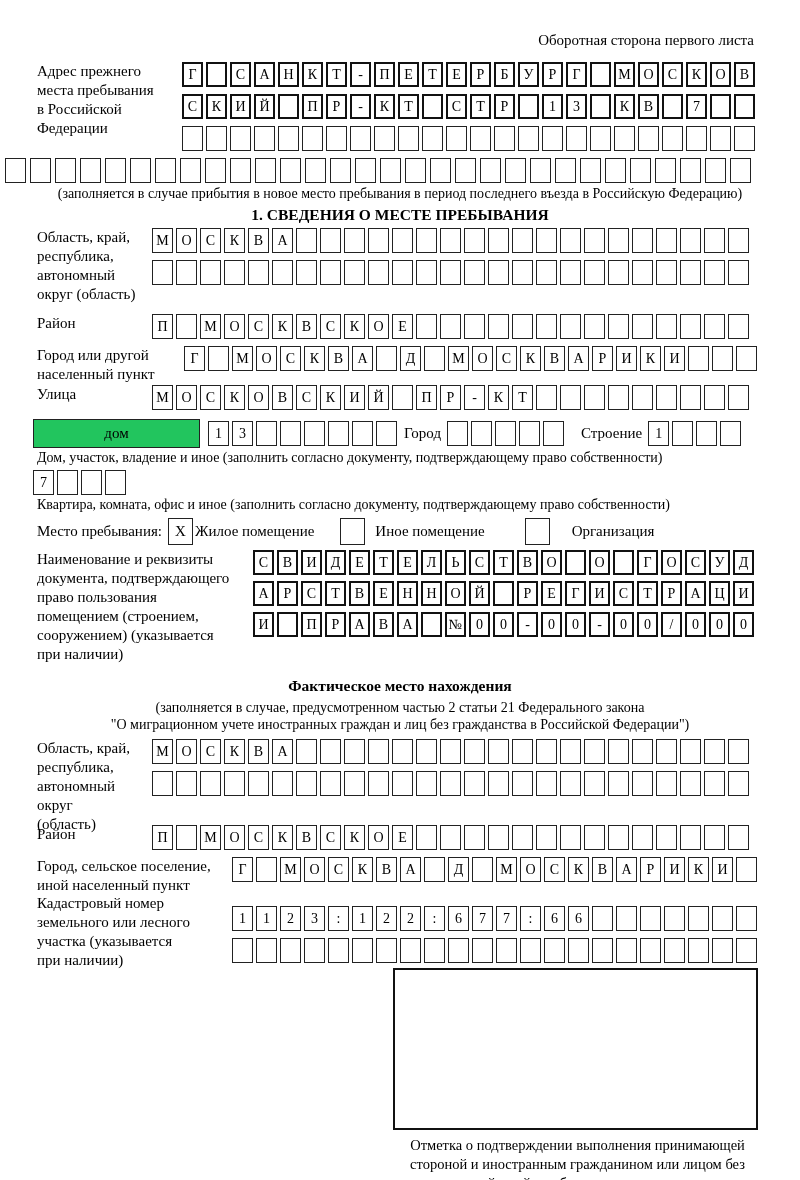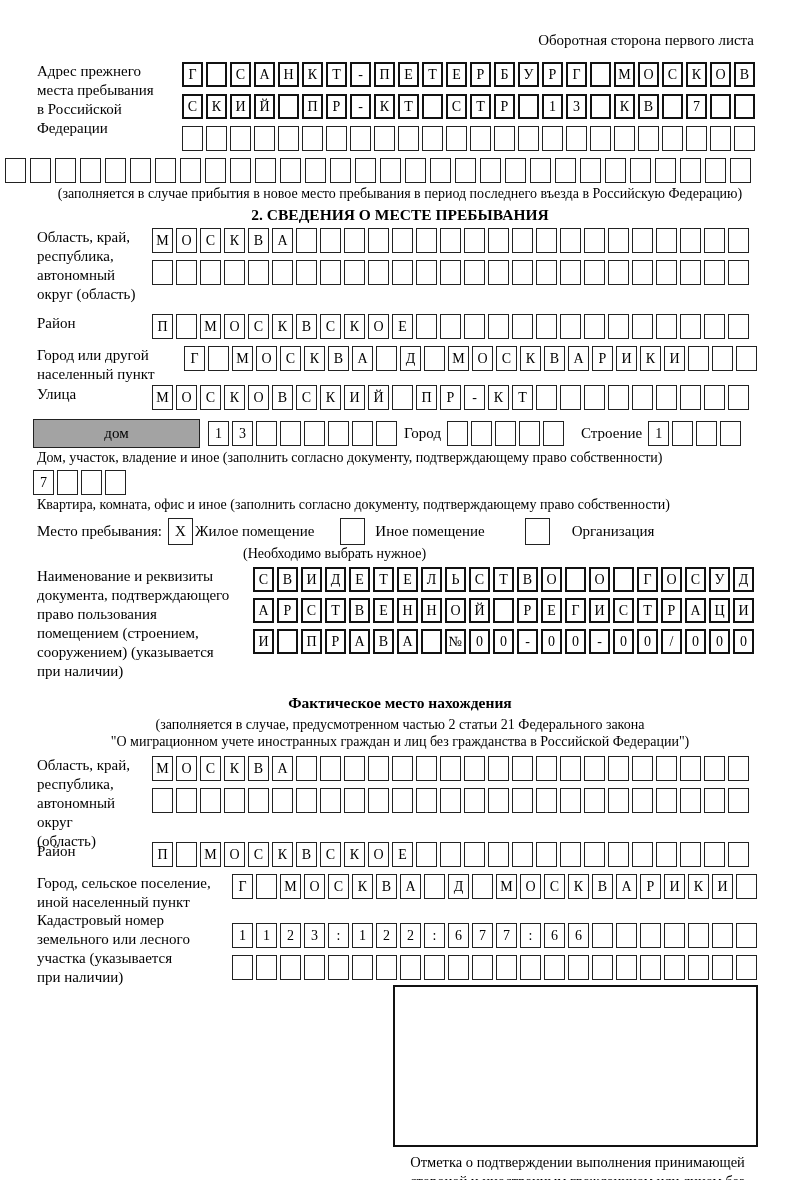--- a/index.html
+++ b/index.html
@@ -21,21 +21,21 @@
   .bold .cell{border-width:2.2px;border-color:#111;}
   .sp .cell{margin-right:4px;}
 
   .h25{height:25px;} .h58{height:58px;}
 
   .note{text-align:center;font-size:14px;margin-top:3px;}
   .title{text-align:center;font-weight:bold;font-size:15.5px;}
 
   .domrow{display:flex;align-items:center;margin-left:33px;margin-top:9px;}
   .widebox{box-sizing:border-box;height:29px;border:1.7px solid #222;display:flex;
-           align-items:center;justify-content:center;font-size:15px;background:#a3a3a3;}
+           align-items:center;justify-content:center;font-size:15px;background:#22c55e;}
   .wb167{width:167px;margin-right:8px;} .wb202{width:202px;margin-right:10px;}
   .inline-lbl{font-size:15px;margin:0 6px 0 4px;}
   .inline-lbl.st{margin-left:14px;}
   .leftnote{margin-left:37px;text-align:left;font-size:14px;margin-top:2px;}
 
   .chkrow{display:flex;align-items:center;margin-left:37px;margin-top:5px;}
   .chk{box-sizing:border-box;width:25px;height:27px;border:1.7px solid #222;display:flex;
        align-items:center;justify-content:center;font-size:15px;background:#fff;}
   .choose{margin-left:243px;font-size:14px;margin-top:1px;}
 
@@ -164,21 +164,21 @@
       <span class="cell"></span>
       <span class="cell"></span>
       <span class="cell"></span>
       <span class="cell"></span>
       <span class="cell"></span>
       <span class="cell"></span>
       <span class="cell"></span>
     </div>
   <div class="note">(заполняется в случае прибытия в новое место пребывания в период последнего въезда в Российскую Федерацию)</div>
 
-  <div class="title" style="margin-top:4px;">2. СВЕДЕНИЯ О МЕСТЕ ПРЕБЫВАНИЯ</div>
+  <div class="title" style="margin-top:4px;">1. СВЕДЕНИЯ О МЕСТЕ ПРЕБЫВАНИЯ</div>
 
   <div class="block h58" style="margin-top:4px;">
     <div class="lbl w115">Область, край,
 республика,
 автономный
 округ (область)</div>
     <div class="grid">
       <div class="boxrow">
           <span class="cell">М</span>
           <span class="cell">О</span>
@@ -371,21 +371,20 @@
 
   <div class="chkrow">
     <span>Место пребывания:</span>
     <span class="chk" style="margin-left:6px;">X</span>
     <span style="margin-left:2px;">Жилое помещение</span>
     <span class="chk" style="margin-left:26px;"></span>
     <span style="margin-left:10px;">Иное помещение</span>
     <span class="chk" style="margin-left:40px;"></span>
     <span style="margin-left:22px;">Организация</span>
   </div>
-  <div class="choose">(Необходимо выбрать нужное)</div>
 
   <div class="block" style="margin-top:5px;height:87px;">
     <div class="lbl w216">Наименование и реквизиты
 документа, подтверждающего
 право пользования
 помещением (строением,
 сооружением) (указывается
 при наличии)</div>
     <div class="grid" style="gap:6px;">
       <div class="boxrow bold">

